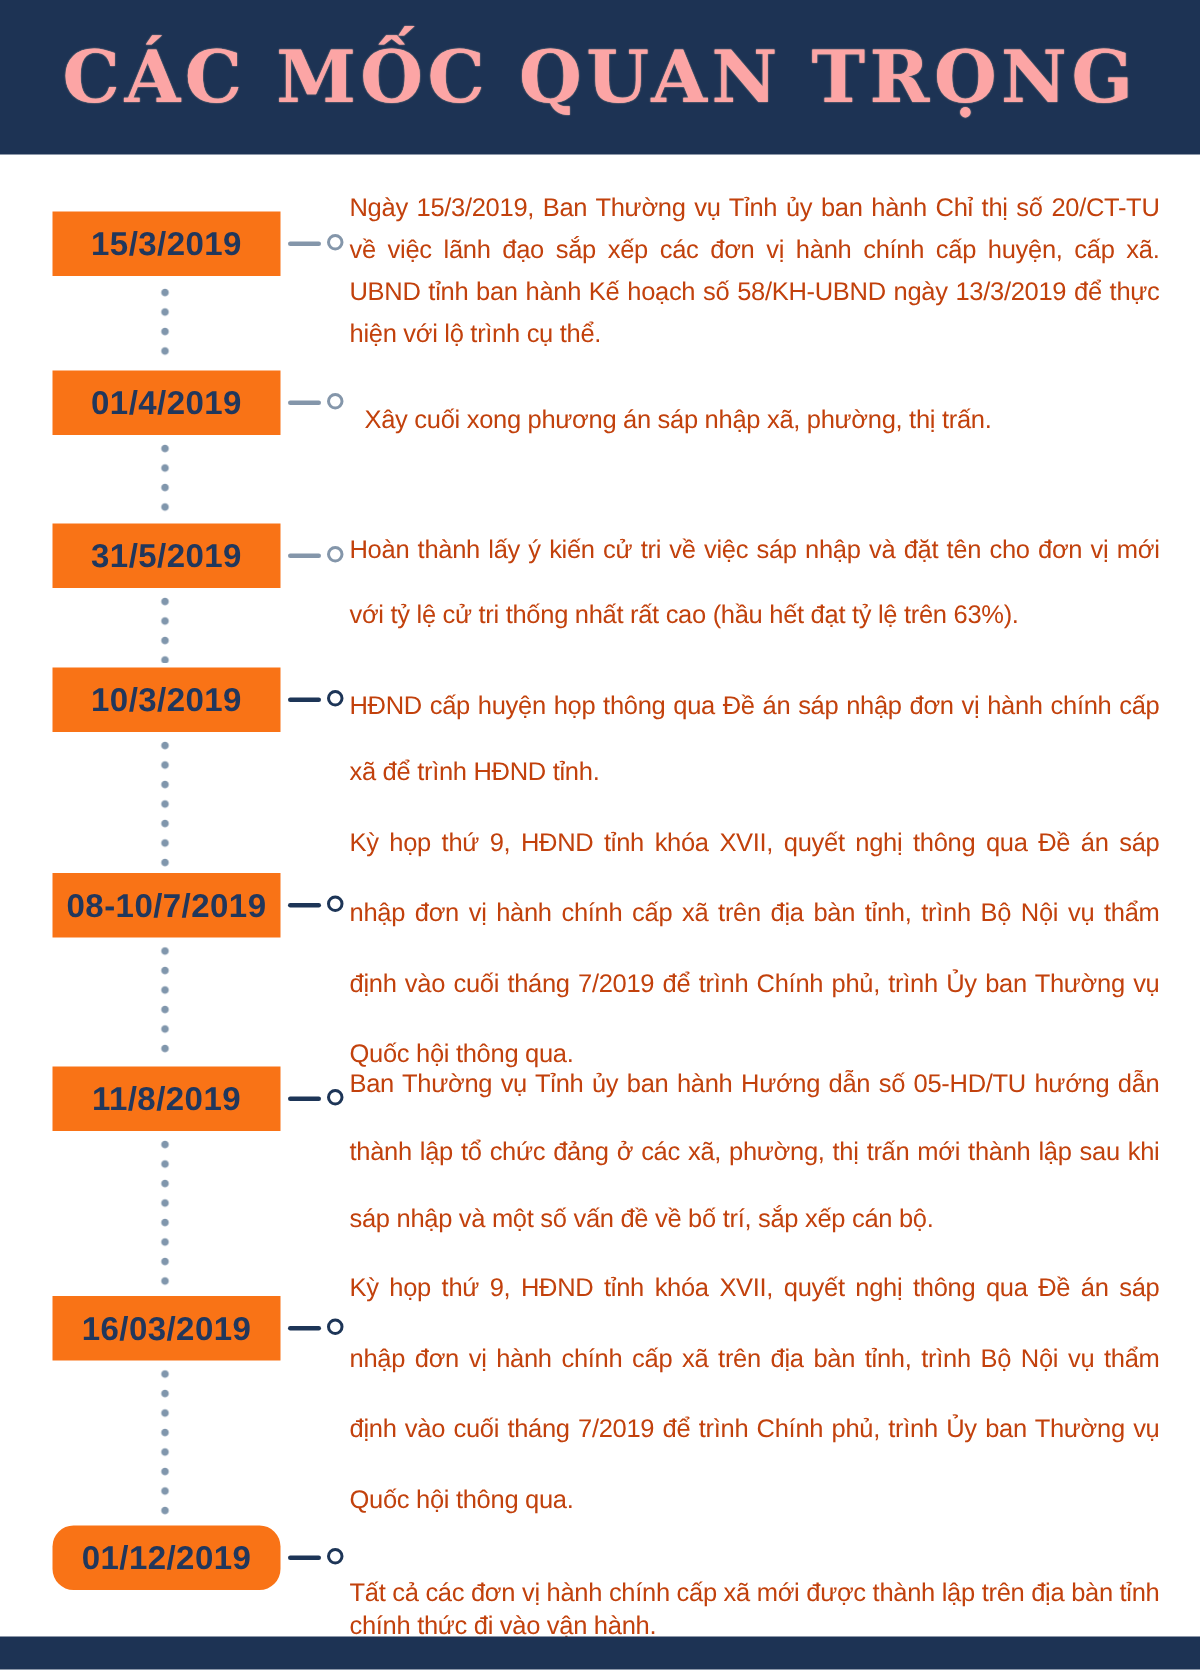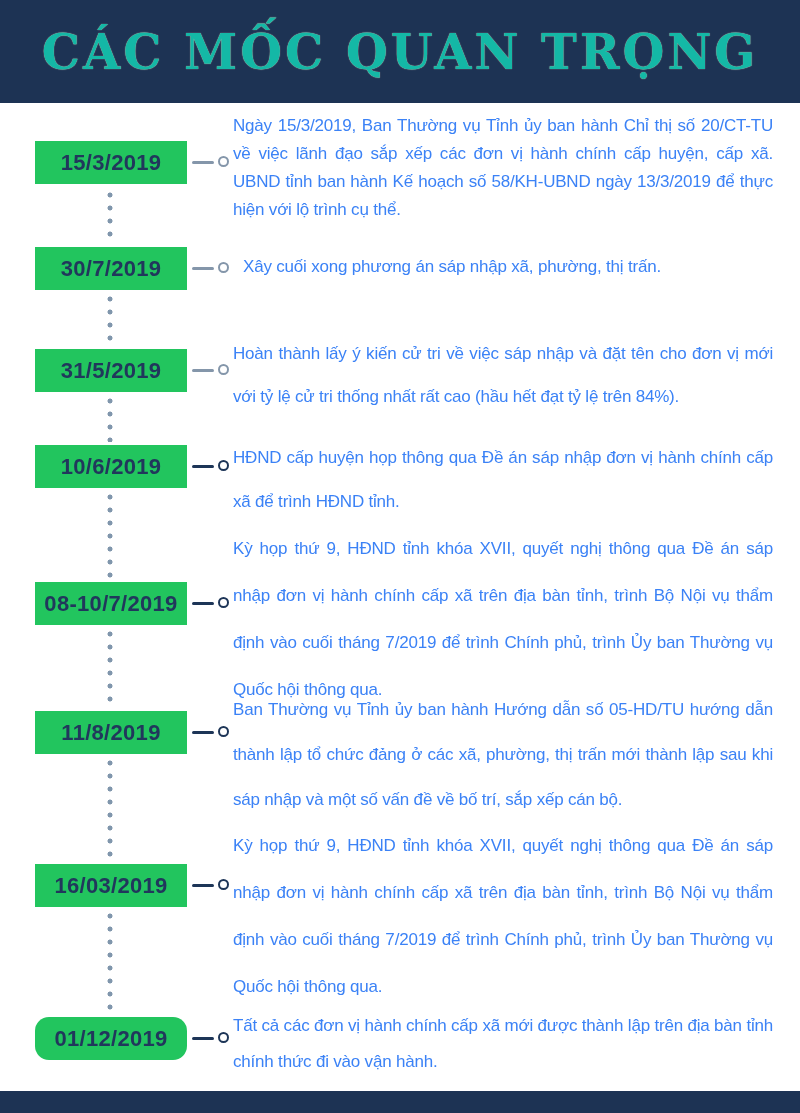--- a/index.html
+++ b/index.html
@@ -7,30 +7,30 @@
     width:800px;height:1113px;position:relative;background:#ffffff;
     font-family:"Liberation Sans",sans-serif;overflow:hidden;
   }
   
   .header{
     position:absolute;left:0;top:0;width:800px;height:103px;
     background:#1d3354;display:flex;align-items:center;justify-content:center;
   }
   .header-title{
     font-family:"DejaVu Serif","Liberation Serif",serif;
-    font-weight:bold;font-size:48px;color:#14b8a6;
+    font-weight:bold;font-size:48px;color:#fca5a5;
     letter-spacing:3px;white-space:nowrap;
     text-shadow:0 0 1px #f9c7b2;
   }
   .footer{
     position:absolute;left:0;bottom:0;width:800px;height:22px;background:#1d3354;
   }
   
   .badge{
-    position:absolute;left:35px;width:152px;height:43px;background:#22c55e;
+    position:absolute;left:35px;width:152px;height:43px;background:#f97316;
     display:flex;align-items:center;justify-content:center;
     color:#21375c;font-weight:bold;font-size:22px;letter-spacing:.3px;
   }
   .dotline{
     position:absolute;left:107px;width:6px;
     background-image:radial-gradient(circle at 3px 3px,#8096ac 2.2px,rgba(0,0,0,0) 2.8px);
     background-size:6px 13px;background-repeat:repeat-y;
   }
   .connector{position:absolute;}
   .connector .dash{
@@ -39,33 +39,34 @@
   .connector .ring{
     position:absolute;left:26px;top:0;width:7px;height:7px;border-radius:50%;
     background:#ffffff;border-style:solid;border-width:2.5px;
   }
   .connector.gray .dash{background:#8496aa;}
   .connector.gray .ring{border-color:#8496aa;}
   .connector.navy .dash{background:#1d3557;}
   .connector.navy .ring{border-color:#1d3557;}
   .mtext{
     position:absolute;left:233px;width:540px;
-    color:#3b82f6;font-size:17px;letter-spacing:-.2px;
+    color:#c2410c;font-size:17px;letter-spacing:-.2px;
     text-align:justify;
+    margin-top:13px;
   }
   
   .b1{top:141px;} .b2{top:247px;} .b3{top:349px;} .b4{top:445px;}
   .b5{top:582px;} .b6{top:711px;} .b7{top:864px;} .b8{top:1017px;border-radius:14px;}
   .c1{left:192px;top:156px;} .c2{left:192px;top:262px;} .c3{left:192px;top:364px;}
   .c4{left:192px;top:460px;} .c5{left:192px;top:597px;} .c6{left:192px;top:726px;}
   .c7{left:192px;top:879px;} .c8{left:192px;top:1032px;}
   .t1{top:112px;line-height:28px;} .t2{top:253px;line-height:28px;left:243px;width:530px;}
   .t3{top:332px;line-height:43px;} .t4{top:436px;line-height:44px;}
   .t5{top:525px;line-height:47px;} .t6{top:687px;line-height:45px;}
-  .t7{top:822px;line-height:47px;} .t8{top:1008px;line-height:36px;}
+  .t7{top:822px;line-height:47px;} .t8{top:1038px;line-height:22px;}
   .d1{top:192px;height:52px;} .d2{top:296px;height:50px;} .d3{top:398px;height:44px;}
   .d4{top:494px;height:85px;} .d5{top:631px;height:77px;} .d6{top:760px;height:101px;}
   .d7{top:913px;height:101px;}
 </style>
 </head>
 <body>
 
 <div class="header">
   <div class="header-title">CÁC MỐC QUAN TRỌNG</div>
 </div>
@@ -78,35 +79,35 @@
 <div class="dotline d6"></div>
 <div class="dotline d7"></div>
 
 <div class="badge b1">15/3/2019</div>
 <div class="connector gray c1">
     <span class="dash"></span>
     <span class="ring"></span>
   </div>
 <div class="mtext t1">Ngày 15/3/2019, Ban Thường vụ Tỉnh ủy ban hành Chỉ thị số 20/CT-TU về việc lãnh đạo sắp xếp các đơn vị hành chính cấp huyện, cấp xã. UBND tỉnh ban hành Kế hoạch số 58/KH-UBND ngày 13/3/2019 để thực hiện với lộ trình cụ thể.</div>
 
-<div class="badge b2">30/7/2019</div>
+<div class="badge b2">01/4/2019</div>
 <div class="connector gray c2">
     <span class="dash"></span>
     <span class="ring"></span>
   </div>
 <div class="mtext t2">Xây cuối xong phương án sáp nhập xã, phường, thị trấn.</div>
 
 <div class="badge b3">31/5/2019</div>
 <div class="connector gray c3">
     <span class="dash"></span>
     <span class="ring"></span>
   </div>
-<div class="mtext t3">Hoàn thành lấy ý kiến cử tri về việc sáp nhập và đặt tên cho đơn vị mới với tỷ lệ cử tri thống nhất rất cao (hầu hết đạt tỷ lệ trên 84%).</div>
+<div class="mtext t3">Hoàn thành lấy ý kiến cử tri về việc sáp nhập và đặt tên cho đơn vị mới với tỷ lệ cử tri thống nhất rất cao (hầu hết đạt tỷ lệ trên 63%).</div>
 
-<div class="badge b4">10/6/2019</div>
+<div class="badge b4">10/3/2019</div>
 <div class="connector navy c4">
     <span class="dash"></span>
     <span class="ring"></span>
   </div>
 <div class="mtext t4">HĐND cấp huyện họp thông qua Đề án sáp nhập đơn vị hành chính cấp xã để trình HĐND tỉnh.</div>
 
 <div class="badge b5">08-10/7/2019</div>
 <div class="connector navy c5">
     <span class="dash"></span>
     <span class="ring"></span>

